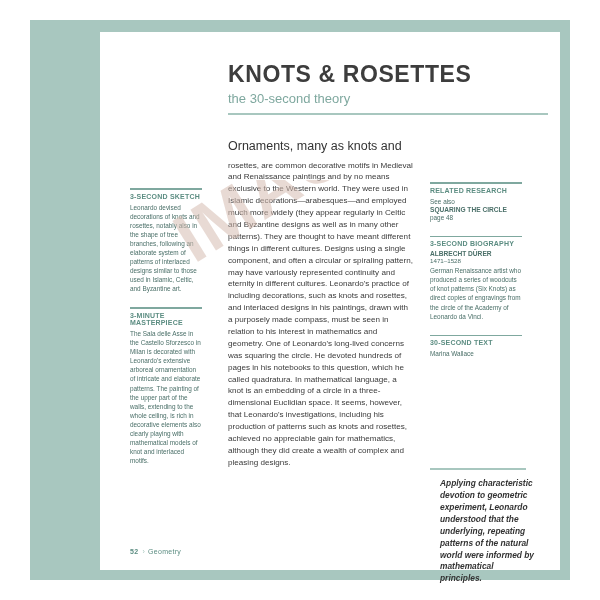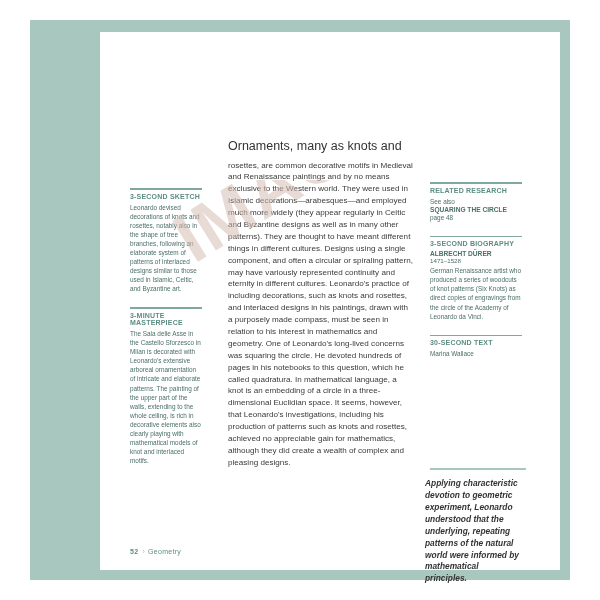--- a/index.html
+++ b/index.html
@@ -152,21 +152,21 @@
   }
   .date-line {
     font-size: 6.2px;
     color: #4a6f68;
     margin: 0 0 2px 0;
   }
 
   
   .pullquote {
     position: absolute;
-    left: 425px;
+    left: 440px;
     top: 478px;
     width: 96px;
     font-size: 8.4px;
     line-height: 1.42;
     font-style: italic;
     font-weight: bold;
     color: #333333;
     margin: 0;
   }
   .pullquote-rule {
@@ -198,20 +198,25 @@
   }
 </style>
 </head>
 <body>
 
 <div id="page">
 
   <div class="teal-band"></div>
   <div class="page-white"></div>
 
+  <div class="header">
+    <h1 class="title">KNOTS &amp; ROSETTES</h1>
+    <div class="subtitle">the 30-second theory</div>
+    <div class="rule"></div>
+  </div>
 
   <div class="main-col">
     <p class="lead">Ornaments, many as knots and</p>
     <div class="body-text">
       <p>rosettes, are common decorative motifs in Medieval and Renaissance paintings and by no means exclusive to the Western world. They were used in Islamic decorations—arabesques—and employed much more widely (they appear regularly in Celtic and Byzantine designs as well as in many other patterns). They are thought to have meant different things in different cultures. Designs using a single component, and often a circular or spiraling pattern, may have variously represented continuity and eternity in different cultures. Leonardo's practice of including decorations, such as knots and rosettes, and interlaced designs in his paintings, drawn with a purposely made compass, must be seen in relation to his interest in mathematics and geometry. One of Leonardo's long-lived concerns was squaring the circle. He devoted hundreds of pages in his notebooks to this question, which he called quadratura. In mathematical language, a knot is an embedding of a circle in a three-dimensional Euclidian space. It seems, however, that Leonardo's investigations, including his production of patterns such as knots and rosettes, achieved no appreciable gain for mathematics, although they did create a wealth of complex and pleasing designs.</p>
     </div>
   </div>
 
   <div class="side-left">
 

